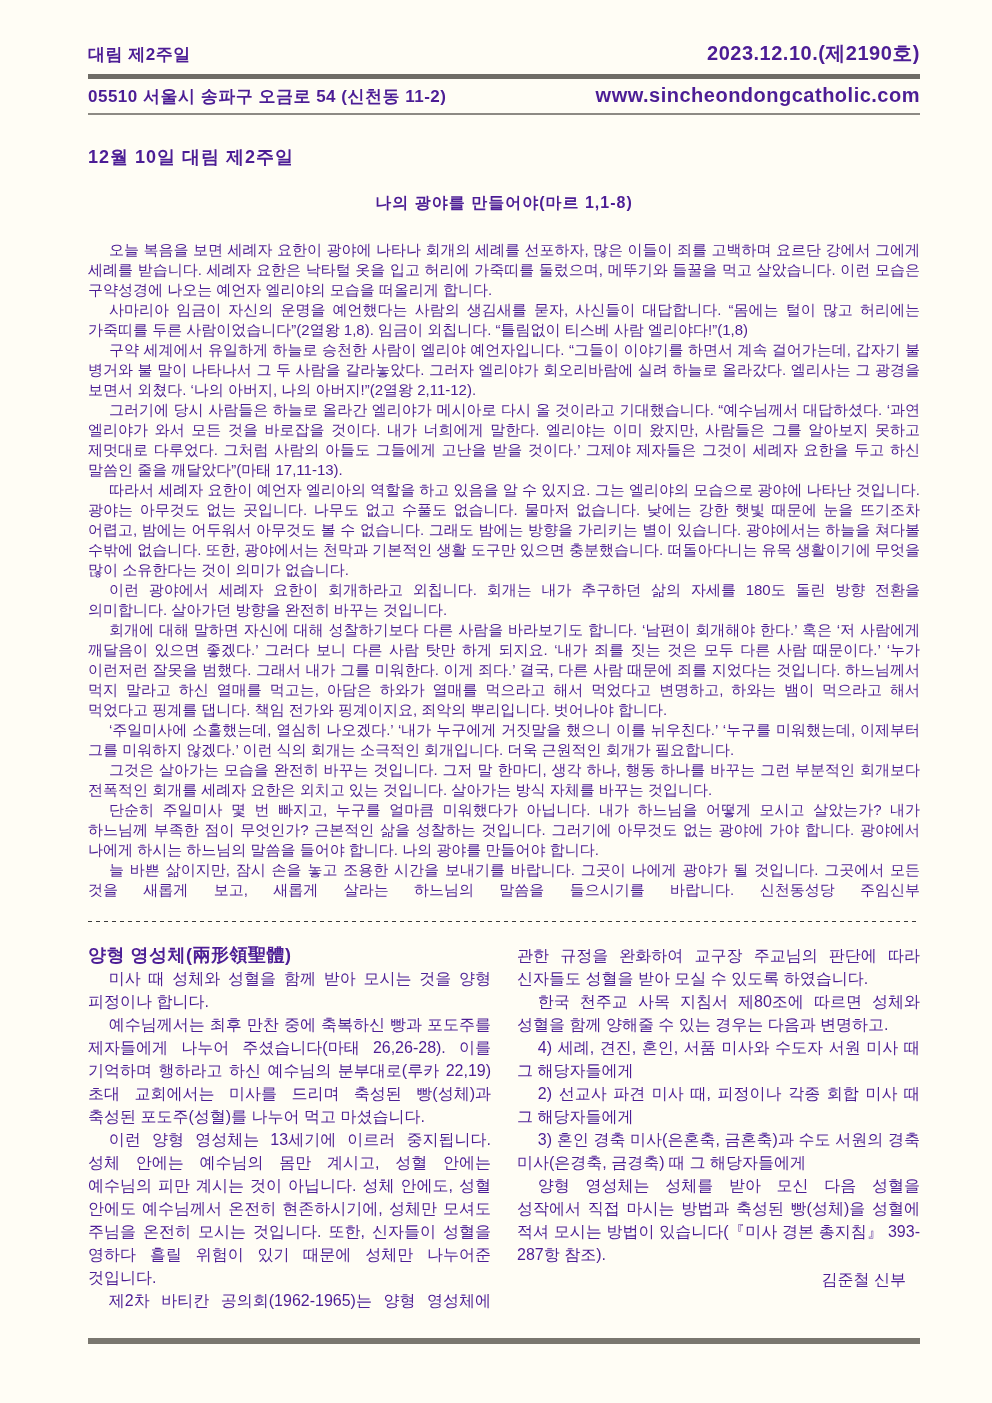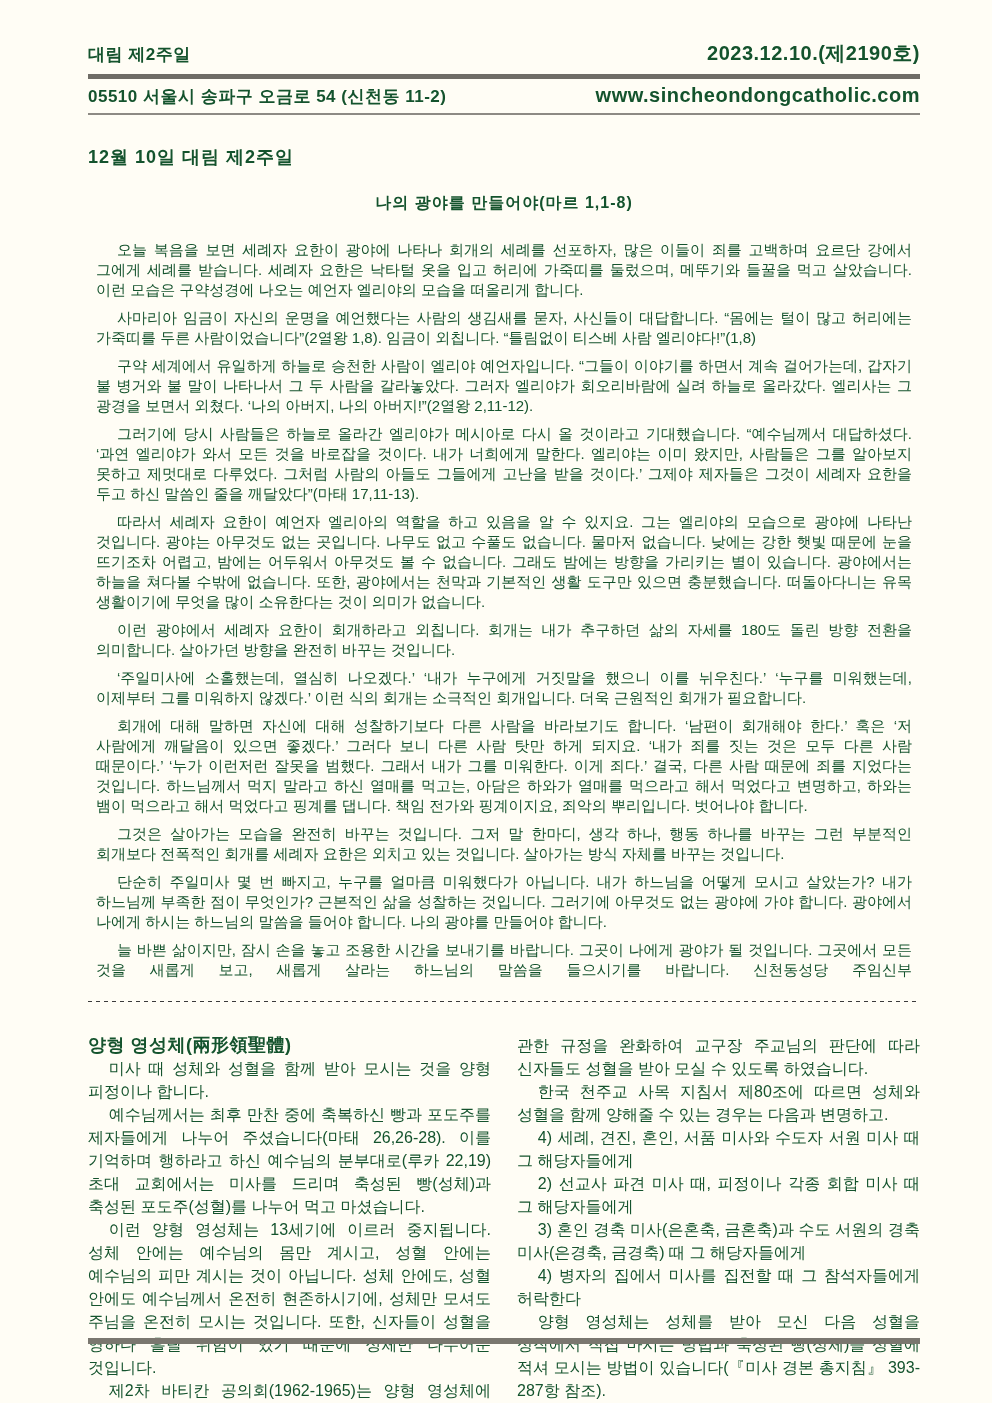--- a/index.html
+++ b/index.html
@@ -5,43 +5,43 @@
   html,body { margin:0; padding:0; }
   body { background:#d9d9d9; }
   .page {
     position:relative;
     width:992px; height:1403px;
     margin:0 auto;
     background:#fffdf5;
     box-sizing:border-box;
     padding:40px 72px 0 88px;
     font-family:"Liberation Sans", sans-serif;
-    color:#14532d;
+    color:#4c1d95;
     overflow:hidden;
   }
   
   .hdr-row { display:flex; justify-content:space-between; align-items:baseline; font-weight:bold; }
   .hdr-row .l { font-size:17px; letter-spacing:0.5px; }
   .hdr-row .r { font-size:20px; letter-spacing:0.5px; }
   .rule-thick { border:0; border-top:5px solid #6f6c66; margin:7px 0 5px 0; }
   .rule-thin  { border:0; border-top:2px solid #8d8a84; margin:5px 0 0 0; }
   
   .date-title { margin-top:30px; font-size:18px; font-weight:bold; letter-spacing:1px; }
   .headline   { margin-top:24px; text-align:center; font-size:16px; font-weight:bold; letter-spacing:1px; }
   .article    { margin-top:26px; font-size:15px; line-height:20px; }
-  .article p  { margin:8px; text-align:justify; text-justify:inter-word; text-indent:1.4em; word-break:keep-all; }
+  .article p  { margin:0; text-align:justify; text-justify:inter-word; text-indent:1.4em; word-break:keep-all; }
   .jl { text-align-last:justify; }
   
   .divider {
     margin-top:20px; height:2px; border:0;
     background:repeating-linear-gradient(90deg,#3b3b3b 0 4px, transparent 4px 8px);
     background-size:100% 1px; background-repeat:no-repeat; background-position:center;
   }
   
-  .cols { display:flex; gap:26px; margin-top:32px; }
+  .cols { display:flex; gap:26px; margin-top:22px; }
   .col  { flex:1 1 0; font-size:16px; line-height:23px; }
   .col p { margin:0; text-align:justify; text-justify:inter-word; text-indent:1.3em; word-break:keep-all; }
   .col p.no-indent { text-indent:0; }
   .sec-title { font-size:18px; font-weight:bold; letter-spacing:0.5px; margin:0 0 16px 0; text-indent:0 !important; text-align:left !important; }
   .signature { text-align:right !important; text-indent:0 !important; padding-right:14px; margin-top:2px !important; }
   
   .footer-rule {
     position:absolute; left:88px; right:72px; top:1338px;
     border:0; border-top:6px solid #7a776f; margin:0;
   }
@@ -65,22 +65,22 @@
   <div class="date-title">12월 10일 대림 제2주일</div>
   <div class="headline">나의 광야를 만들어야(마르 1,1-8)</div>
 
   <div class="article">
     <p>오늘 복음을 보면 세례자 요한이 광야에 나타나 회개의 세례를 선포하자, 많은 이들이 죄를 고백하며 요르단 강에서 그에게 세례를 받습니다. 세례자 요한은 낙타털 옷을 입고 허리에 가죽띠를 둘렀으며, 메뚜기와 들꿀을 먹고 살았습니다. 이런 모습은 구약성경에 나오는 예언자 엘리야의 모습을 떠올리게 합니다.</p>
     <p>사마리아 임금이 자신의 운명을 예언했다는 사람의 생김새를 묻자, 사신들이 대답합니다. “몸에는 털이 많고 허리에는 가죽띠를 두른 사람이었습니다”(2열왕 1,8). 임금이 외칩니다. “틀림없이 티스베 사람 엘리야다!”(1,8)</p>
     <p>구약 세계에서 유일하게 하늘로 승천한 사람이 엘리야 예언자입니다. “그들이 이야기를 하면서 계속 걸어가는데, 갑자기 불 병거와 불 말이 나타나서 그 두 사람을 갈라놓았다. 그러자 엘리야가 회오리바람에 실려 하늘로 올라갔다. 엘리사는 그 광경을 보면서 외쳤다. ‘나의 아버지, 나의 아버지!”(2열왕 2,11-12).</p>
     <p>그러기에 당시 사람들은 하늘로 올라간 엘리야가 메시아로 다시 올 것이라고 기대했습니다. “예수님께서 대답하셨다. ‘과연 엘리야가 와서 모든 것을 바로잡을 것이다. 내가 너희에게 말한다. 엘리야는 이미 왔지만, 사람들은 그를 알아보지 못하고 제멋대로 다루었다. 그처럼 사람의 아들도 그들에게 고난을 받을 것이다.’ 그제야 제자들은 그것이 세례자 요한을 두고 하신 말씀인 줄을 깨달았다”(마태 17,11-13).</p>
     <p>따라서 세례자 요한이 예언자 엘리아의 역할을 하고 있음을 알 수 있지요. 그는 엘리야의 모습으로 광야에 나타난 것입니다. 광야는 아무것도 없는 곳입니다. 나무도 없고 수풀도 없습니다. 물마저 없습니다. 낮에는 강한 햇빛 때문에 눈을 뜨기조차 어렵고, 밤에는 어두워서 아무것도 볼 수 없습니다. 그래도 밤에는 방향을 가리키는 별이 있습니다. 광야에서는 하늘을 쳐다볼 수밖에 없습니다. 또한, 광야에서는 천막과 기본적인 생활 도구만 있으면 충분했습니다. 떠돌아다니는 유목 생활이기에 무엇을 많이 소유한다는 것이 의미가 없습니다.</p>
     <p>이런 광야에서 세례자 요한이 회개하라고 외칩니다. 회개는 내가 추구하던 삶의 자세를 180도 돌린 방향 전환을 의미합니다. 살아가던 방향을 완전히 바꾸는 것입니다.</p>
+    <p>회개에 대해 말하면 자신에 대해 성찰하기보다 다른 사람을 바라보기도 합니다. ‘남편이 회개해야 한다.’ 혹은 ‘저 사람에게 깨달음이 있으면 좋겠다.’ 그러다 보니 다른 사람 탓만 하게 되지요. ‘내가 죄를 짓는 것은 모두 다른 사람 때문이다.’ ‘누가 이런저런 잘못을 범했다. 그래서 내가 그를 미워한다. 이게 죄다.’ 결국, 다른 사람 때문에 죄를 지었다는 것입니다. 하느님께서 먹지 말라고 하신 열매를 먹고는, 아담은 하와가 열매를 먹으라고 해서 먹었다고 변명하고, 하와는 뱀이 먹으라고 해서 먹었다고 핑계를 댑니다. 책임 전가와 핑계이지요, 죄악의 뿌리입니다. 벗어나야 합니다.</p>
     <p>‘주일미사에 소홀했는데, 열심히 나오겠다.’ ‘내가 누구에게 거짓말을 했으니 이를 뉘우친다.’ ‘누구를 미워했는데, 이제부터 그를 미워하지 않겠다.’ 이런 식의 회개는 소극적인 회개입니다. 더욱 근원적인 회개가 필요합니다.</p>
-    <p>회개에 대해 말하면 자신에 대해 성찰하기보다 다른 사람을 바라보기도 합니다. ‘남편이 회개해야 한다.’ 혹은 ‘저 사람에게 깨달음이 있으면 좋겠다.’ 그러다 보니 다른 사람 탓만 하게 되지요. ‘내가 죄를 짓는 것은 모두 다른 사람 때문이다.’ ‘누가 이런저런 잘못을 범했다. 그래서 내가 그를 미워한다. 이게 죄다.’ 결국, 다른 사람 때문에 죄를 지었다는 것입니다. 하느님께서 먹지 말라고 하신 열매를 먹고는, 아담은 하와가 열매를 먹으라고 해서 먹었다고 변명하고, 하와는 뱀이 먹으라고 해서 먹었다고 핑계를 댑니다. 책임 전가와 핑계이지요, 죄악의 뿌리입니다. 벗어나야 합니다.</p>
     <p>그것은 살아가는 모습을 완전히 바꾸는 것입니다. 그저 말 한마디, 생각 하나, 행동 하나를 바꾸는 그런 부분적인 회개보다 전폭적인 회개를 세례자 요한은 외치고 있는 것입니다. 살아가는 방식 자체를 바꾸는 것입니다.</p>
     <p>단순히 주일미사 몇 번 빠지고, 누구를 얼마큼 미워했다가 아닙니다. 내가 하느님을 어떻게 모시고 살았는가? 내가 하느님께 부족한 점이 무엇인가? 근본적인 삶을 성찰하는 것입니다. 그러기에 아무것도 없는 광야에 가야 합니다. 광야에서 나에게 하시는 하느님의 말씀을 들어야 합니다. 나의 광야를 만들어야 합니다.</p>
     <p class="jl">늘 바쁜 삶이지만, 잠시 손을 놓고 조용한 시간을 보내기를 바랍니다. 그곳이 나에게 광야가 될 것입니다. 그곳에서 모든 것을 새롭게 보고, 새롭게 살라는 하느님의 말씀을 들으시기를 바랍니다. 신천동성당 주임신부</p>
   </div>
 
   <div class="divider"></div>
 
   <div class="cols">
     <div class="col">
       <p class="sec-title">양형 영성체(兩形領聖體)</p>
@@ -88,21 +88,20 @@
       <p>예수님께서는 최후 만찬 중에 축복하신 빵과 포도주를 제자들에게 나누어 주셨습니다(마태 26,26-28). 이를 기억하며 행하라고 하신 예수님의 분부대로(루카 22,19) 초대 교회에서는 미사를 드리며 축성된 빵(성체)과 축성된 포도주(성혈)를 나누어 먹고 마셨습니다.</p>
       <p>이런 양형 영성체는 13세기에 이르러 중지됩니다. 성체 안에는 예수님의 몸만 계시고, 성혈 안에는 예수님의 피만 계시는 것이 아닙니다. 성체 안에도, 성혈 안에도 예수님께서 온전히 현존하시기에, 성체만 모셔도 주님을 온전히 모시는 것입니다. 또한, 신자들이 성혈을 영하다 흘릴 위험이 있기 때문에 성체만 나누어준 것입니다.</p>
       <p class="jl">제2차 바티칸 공의회(1962-1965)는 양형 영성체에</p>
     </div>
     <div class="col">
       <p class="no-indent">관한 규정을 완화하여 교구장 주교님의 판단에 따라 신자들도 성혈을 받아 모실 수 있도록 하였습니다.</p>
       <p>한국 천주교 사목 지침서 제80조에 따르면 성체와 성혈을 함께 양해줄 수 있는 경우는 다음과 변명하고.</p>
       <p>4) 세례, 견진, 혼인, 서품 미사와 수도자 서원 미사 때 그 해당자들에게</p>
       <p>2) 선교사 파견 미사 때, 피정이나 각종 회합 미사 때 그 해당자들에게</p>
       <p>3) 혼인 경축 미사(은혼축, 금혼축)과 수도 서원의 경축 미사(은경축, 금경축) 때 그 해당자들에게</p>
-      <p>4) 병자의 집에서 미사를 집전할 때 그 참석자들에게 허락한다</p>
       <p>양형 영성체는 성체를 받아 모신 다음 성혈을 성작에서 직접 마시는 방법과 축성된 빵(성체)을 성혈에 적셔 모시는 방법이 있습니다(『미사 경본 총지침』 393-287항 참조).</p>
       <p class="signature">김준철 신부</p>
     </div>
   </div>
 
   <hr class="footer-rule">
 
 </div>
 
 </body></html>

